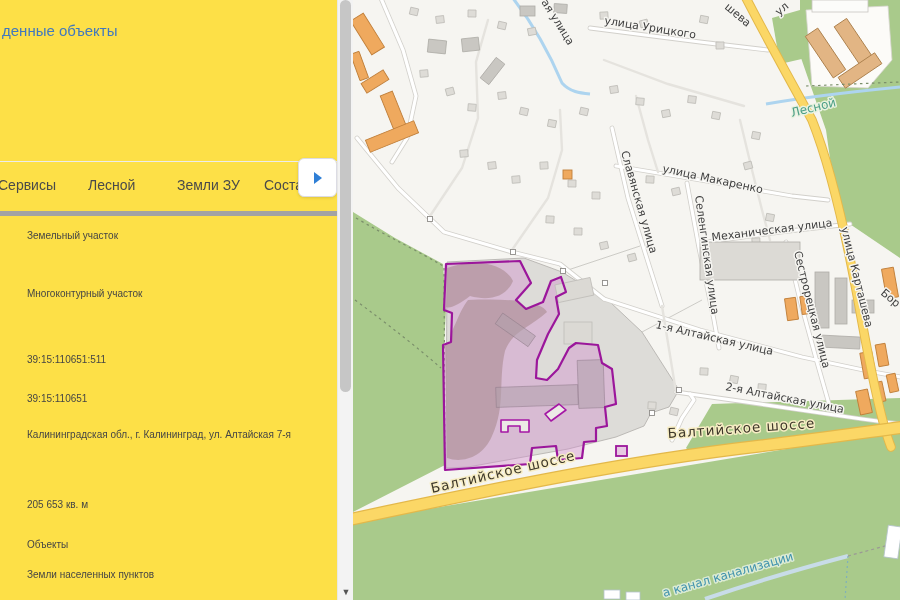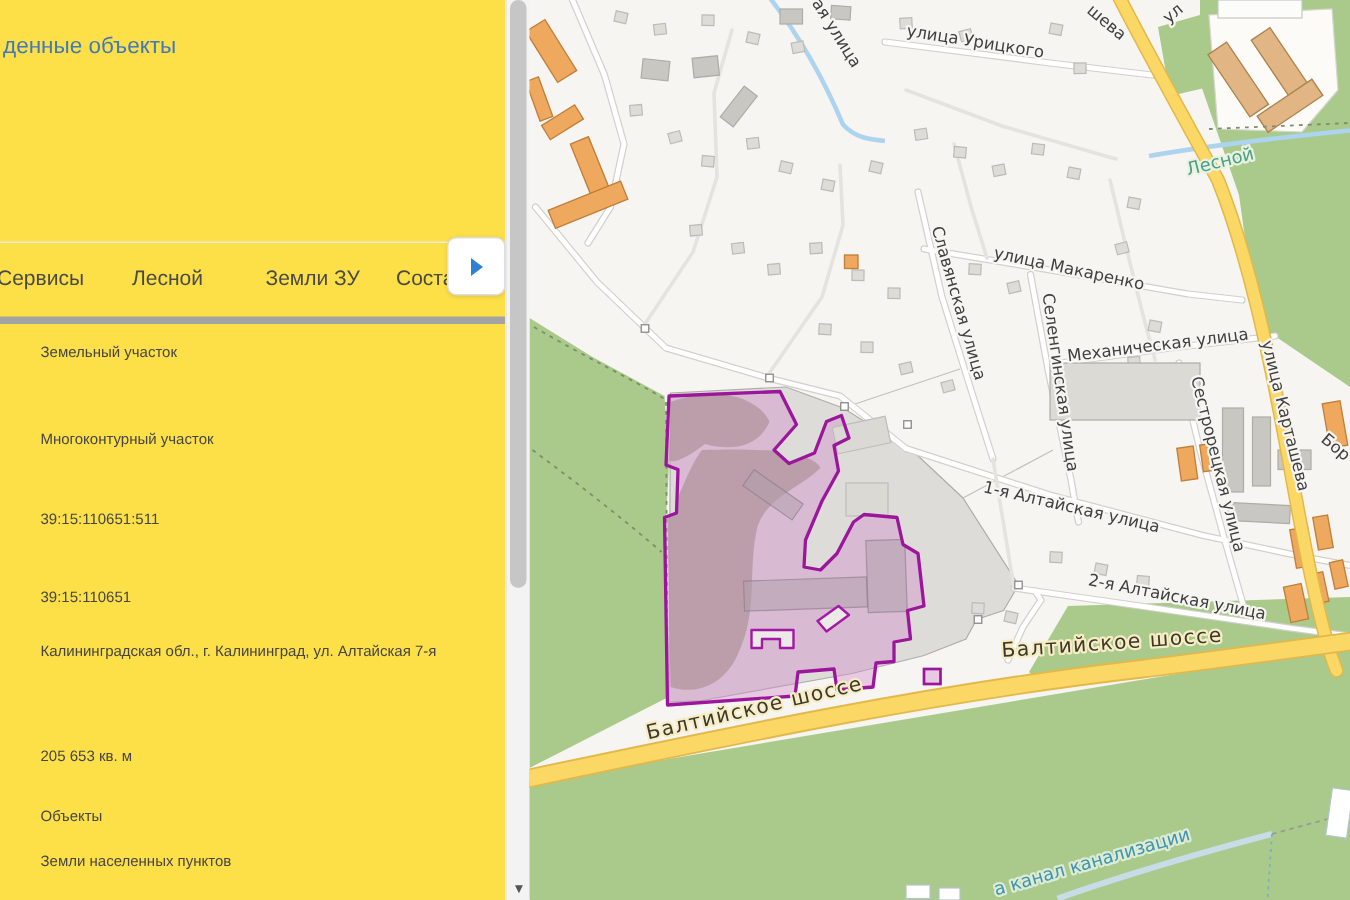--- a/index.html
+++ b/index.html
@@ -38,21 +38,21 @@
         <div class="tab t1">Лесной</div>
         <div class="tab t2">Земли ЗУ</div>
         <div class="tab t3">Составные ЗУ</div>
       </div>
     <div class="expand-btn">
       <span class="tri"></span>
     </div>
     <div id="attrlist">
         <div class="attr" style="top: 225px;">Земельный участок</div>
         <div class="attr" style="top: 283px;">Многоконтурный участок</div>
-        <div class="attr" style="top: 336px;">39:15:110651:511</div>
+        <div class="attr" style="top: 349px;">39:15:110651:511</div>
         <div class="attr" style="top: 388px;">39:15:110651</div>
         <div class="attr" style="top: 424px;">Калининградская обл., г. Калининград, ул. Алтайская 7-я</div>
         <div class="attr" style="top: 494px;">205 653 кв. м</div>
         <div class="attr" style="top: 534px;">Объекты</div>
         <div class="attr" style="top: 564px;">Земли населенных пунктов</div>
       </div>
   </div>
 
   <div class="sb">
     <div class="sb-thumb"></div>

